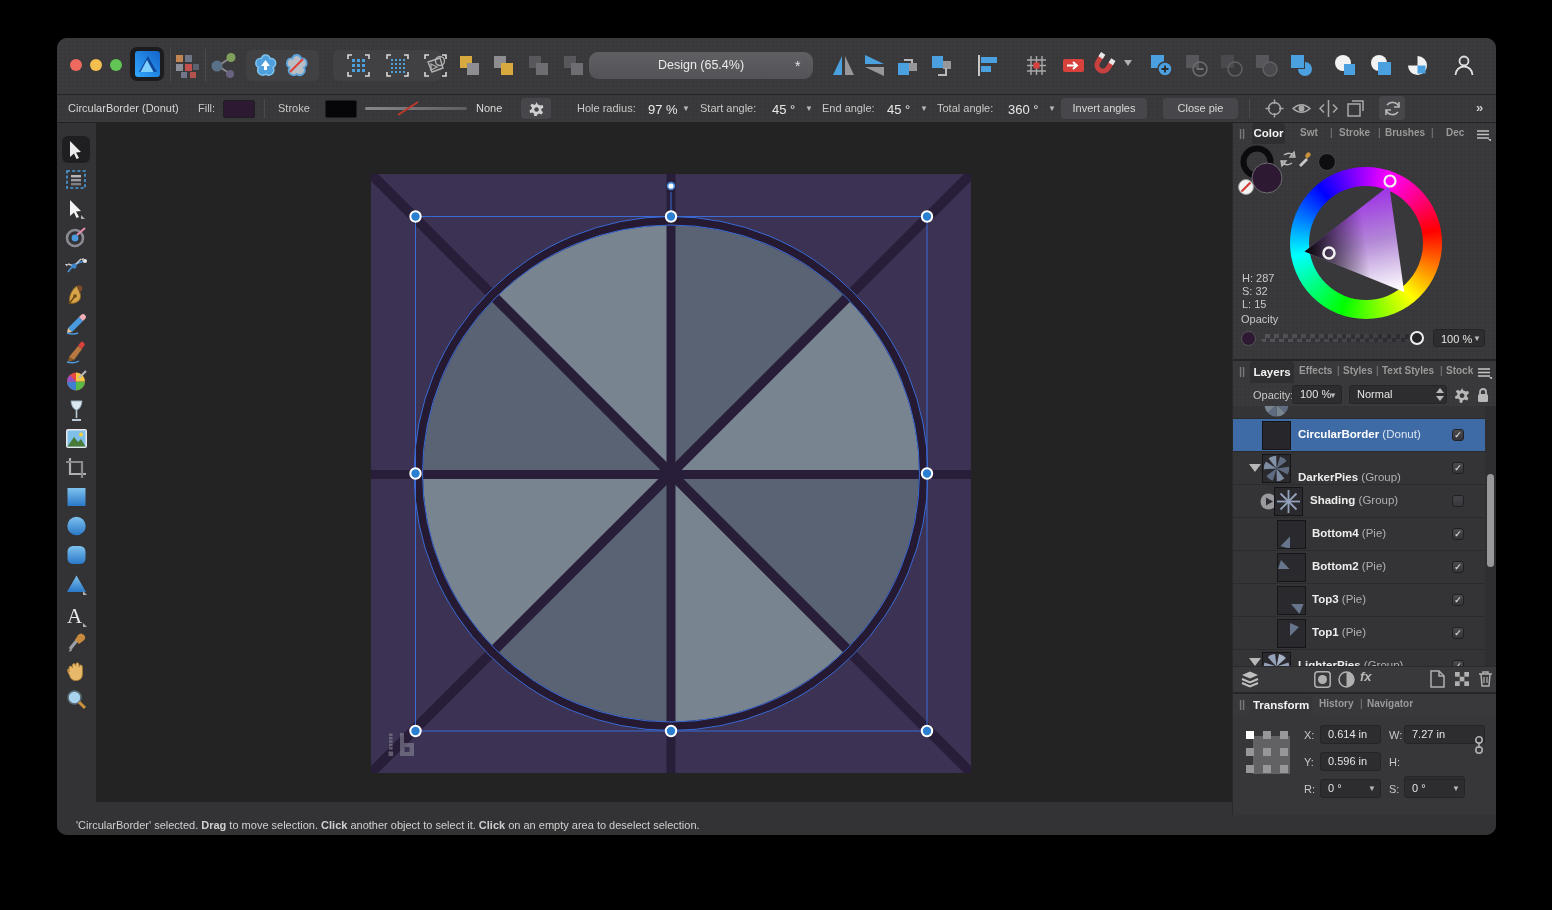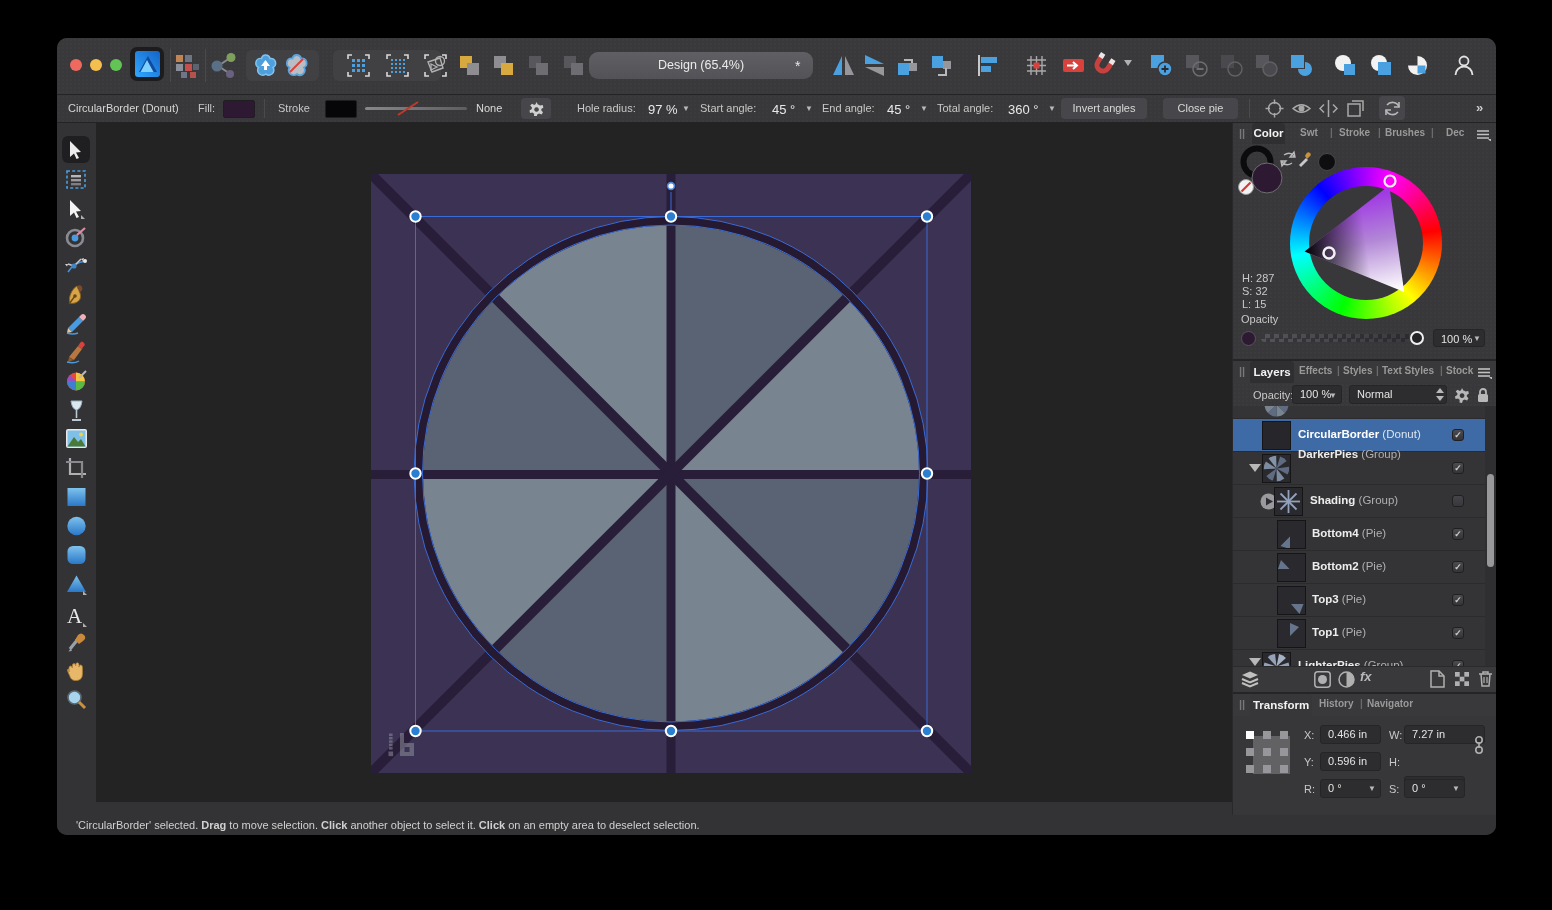--- a/index.html
+++ b/index.html
@@ -605,21 +605,21 @@
       <svg class="abs" style="left:30px;top:49px;" width="27" height="27">
         <g transform="translate(13.5,13.5)">
           <path d="M0 0 L-4 -12 A12 12 0 0 1 4 -12 Z" fill="#8393a8" transform="rotate(-20)"></path>
           <path d="M0 0 L-4 -12 A12 12 0 0 1 4 -12 Z" fill="#5e6b80" transform="rotate(35)"></path>
           <path d="M0 0 L-4 -12 A12 12 0 0 1 4 -12 Z" fill="#5e6b80" transform="rotate(100)"></path>
           <path d="M0 0 L-4 -12 A12 12 0 0 1 4 -12 Z" fill="#7d8ba0" transform="rotate(160)"></path>
           <path d="M0 0 L-4 -12 A12 12 0 0 1 4 -12 Z" fill="#5e6b80" transform="rotate(215)"></path>
           <path d="M0 0 L-4 -12 A12 12 0 0 1 4 -12 Z" fill="#7d8ba0" transform="rotate(285)"></path>
         </g>
       </svg>
-      <div class="lname" style="left:65px;top:42px;">DarkerPies <span>(Group)</span></div>
+      <div class="lname" style="left:65px;top:65px;">DarkerPies <span>(Group)</span></div>
       <div class="cb" style="top:56px;">✓</div>
 
       <div class="row" style="top:79px;"></div>
       <svg class="abs" style="left:27px;top:87px;" width="17" height="17">
           <circle cx="8.5" cy="8.5" r="8" fill="#9a9a9e"></circle>
           <path d="M6 4.5 L13 8.5 L6 12.5 Z" fill="#2e2e32"></path>
         </svg>
       <div class="thumb" style="left:41px;top:81px;"></div>
       <svg class="abs" style="left:42px;top:82px;" width="27" height="27">
         <g stroke="#93a2bc" stroke-width="1.8">
@@ -729,21 +729,21 @@
     <div class="abs" style="left:30px;top:608px;width:8px;height:8px;background:#97979b;"></div>
     <div class="abs" style="left:47px;top:608px;width:8px;height:8px;background:#97979b;"></div>
     <div class="abs" style="left:13px;top:625px;width:8px;height:8px;background:#97979b;"></div>
     <div class="abs" style="left:30px;top:625px;width:8px;height:8px;background:#97979b;"></div>
     <div class="abs" style="left:47px;top:625px;width:8px;height:8px;background:#97979b;"></div>
     <div class="abs" style="left:13px;top:642px;width:8px;height:8px;background:#97979b;"></div>
     <div class="abs" style="left:30px;top:642px;width:8px;height:8px;background:#97979b;"></div>
     <div class="abs" style="left:47px;top:642px;width:8px;height:8px;background:#97979b;"></div>
 
     <div class="abs lbl" style="left:71px;top:606px;">X:</div>
-    <div class="vbox" style="left:87px;top:602px;width:61px;height:19px;line-height:17px;">0.466 in</div>
+    <div class="vbox" style="left:87px;top:602px;width:61px;height:19px;line-height:17px;">0.614 in</div>
     <div class="abs lbl" style="left:156px;top:606px;">W:</div>
     <div class="vbox" style="left:171px;top:602px;width:81px;height:19px;line-height:17px;">7.27 in</div>
     <div class="abs lbl" style="left:71px;top:633px;">Y:</div>
     <div class="vbox" style="left:87px;top:629px;width:61px;height:19px;line-height:17px;">0.596 in</div>
     <div class="abs lbl" style="left:156px;top:633px;">H:</div>
     <div class="vbox" style="left:171px;top:653px;width:61px;height:19px;line-height:17px;">7.298 in</div>
     <div class="abs lbl" style="left:71px;top:660px;">R:</div>
     <div class="vbox" style="left:87px;top:656px;width:61px;height:19px;line-height:17px;">0 °</div>
     <div class="dd" style="left:135px;top:661px;">▼</div>
     <div class="abs lbl" style="left:156px;top:660px;">S:</div>

